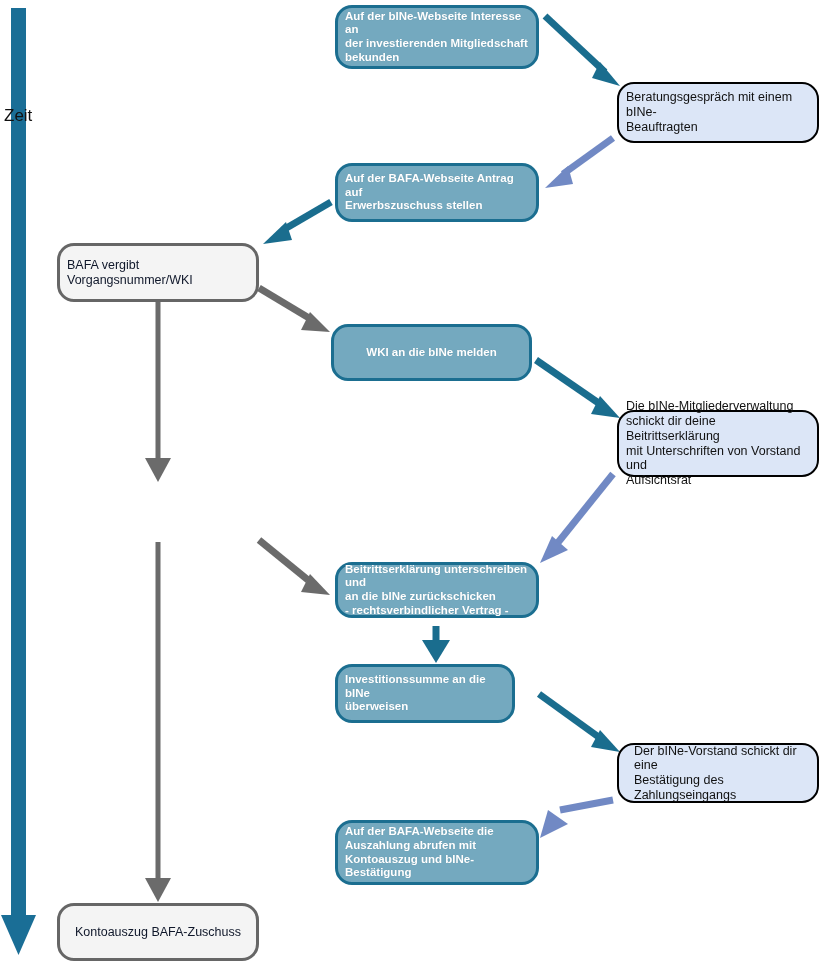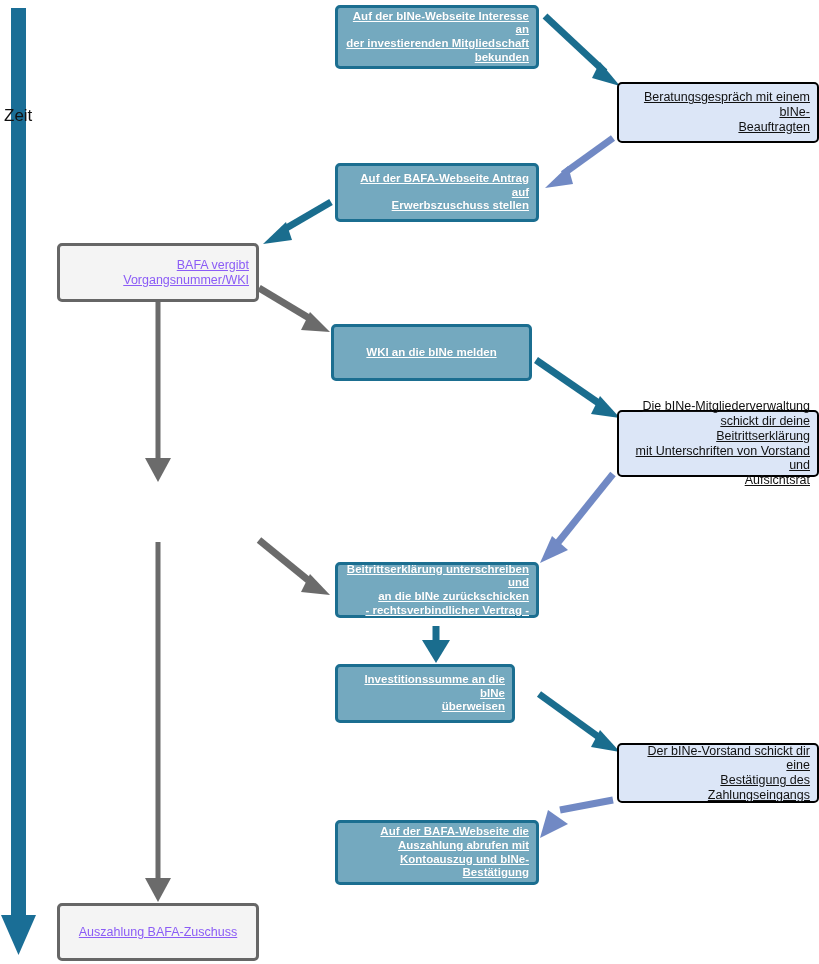--- a/index.html
+++ b/index.html
@@ -1,26 +1,26 @@
 <!DOCTYPE html>
 <html><head>
 <meta charset="utf-8">
 <style>
   html,body{margin:0;padding:0;background:#ffffff;}
   body{width:819px;height:964px;font-family:"Liberation Sans",sans-serif;}
   #stage{position:relative;width:819px;height:964px;overflow:hidden;}
   svg.layer{position:absolute;left:0;top:0;width:819px;height:964px;}
   .node{position:absolute;box-sizing:border-box;display:flex;align-items:center;
-        justify-content:center;text-align:right;border-radius:5px;line-height:1.18;text-decoration:underline;}
+        justify-content:center;text-align:left;border-radius:17px;line-height:1.18;}
   .node span{display:block;padding:0 7px;}
   .n-teal{background:#74a9bf;border:3px solid #1b6e90;color:#ffffff;
           font-weight:bold;font-size:11.5px;text-shadow:0 0 1px rgba(0,0,0,.15);}
   .n-light{background:#dce6f7;border:2px solid #000000;color:#111111;
            font-weight:normal;font-size:12.5px;}
-  .n-gray{background:#f4f4f4;border:3px solid #666666;color:#8b5cf6;
+  .n-gray{background:#f4f4f4;border:3px solid #666666;color:#0f172a;
           font-weight:normal;font-size:12.5px;}
   .zeit-label{position:absolute;left:4px;top:106px;font-size:17px;color:#111;
               font-family:"Liberation Sans",sans-serif;}
 </style>
 </head>
 <body>
 
 <div id="stage">
 
   <svg class="layer" viewBox="0 0 819 964">
@@ -128,16 +128,16 @@
 
   <div class="node n-light" style="left:617px;top:743px;width:202px;height:60px;padding-left:8px;">
     <span>Der bINe-Vorstand schickt dir eine<br>Bestätigung des Zahlungseingangs</span>
     </div>
 
   <div class="node n-teal" style="left:335px;top:820px;width:204px;height:65px;">
     <span>Auf der BAFA-Webseite die<br>Auszahlung abrufen mit<br>Kontoauszug und bINe-Bestätigung</span>
     </div>
 
   <div class="node n-gray" style="left:57px;top:903px;width:202px;height:58px;">
-    <span>Auszahlung BAFA-Zuschuss</span>
+    <span>Kontoauszug BAFA-Zuschuss</span>
     </div>
 
 </div>
 
 </body></html>

